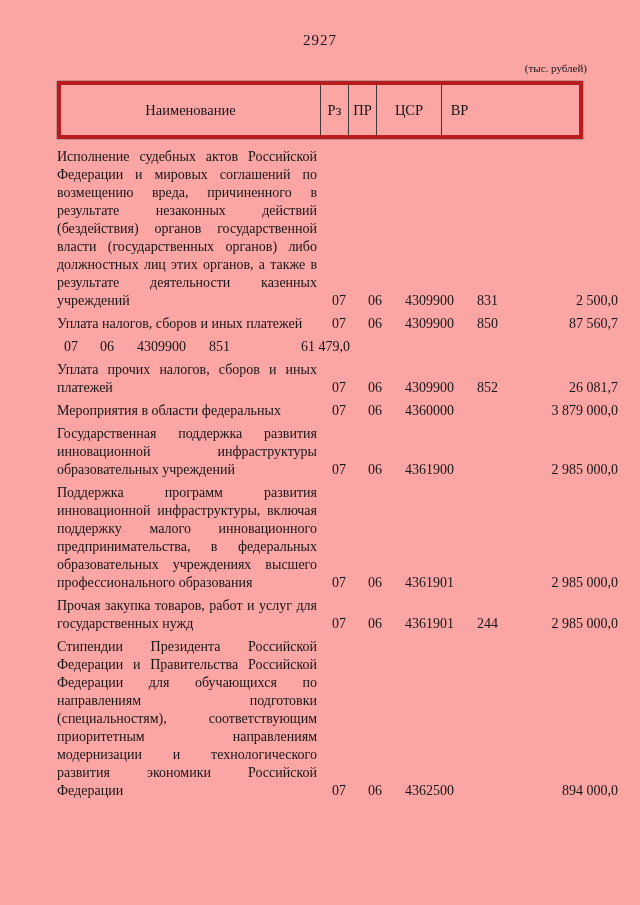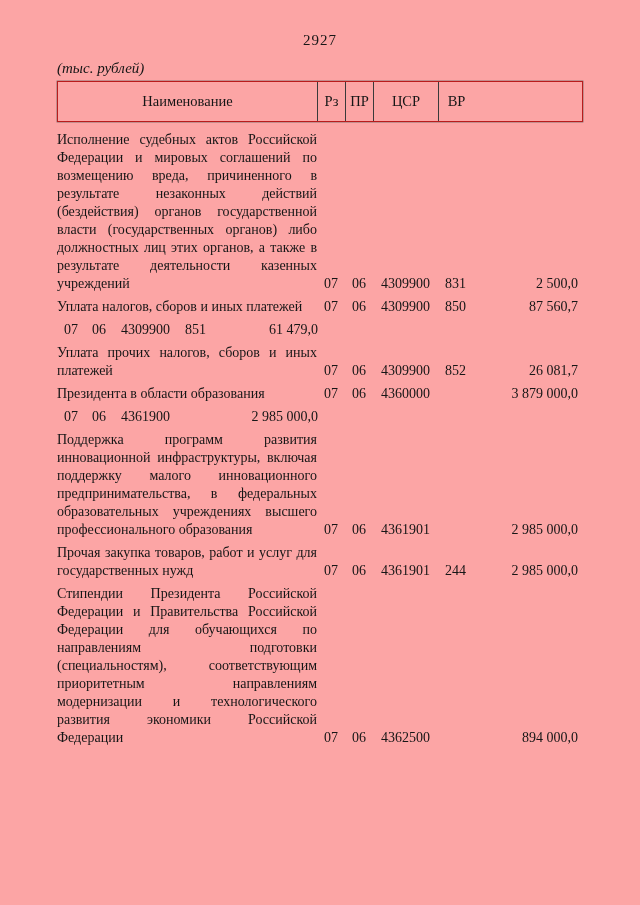--- a/index.html
+++ b/index.html
@@ -17,30 +17,30 @@
   .pageno {
     padding-top: 31px;
     text-align: center;
     font-size: 15px;
     line-height: 19px;
     letter-spacing: 1px;
   }
   .units {
     width: 530px;
     margin: 10px 0 4px 57px;
-    font-size: 15px;
+    text-align: right;
+    font-size: 11px;
     line-height: 17px;
-    font-style: italic;
   }
   .thead {
     display: flex;
     margin-left: 57px;
     width: 526px;
-    height: 41px;
-    border: 1px solid #b91c1c;
+    height: 58px;
+    border: 4px solid #b91c1c;
     box-shadow: 0 0 0 0.4px #6a6a6a;
   }
   .th {
     display: flex;
     align-items: center;
     justify-content: center;
     border-right: 1px solid #3a3a3a;
     font-size: 14.5px;
     flex: none;
   }
@@ -55,20 +55,21 @@
     margin-left: 57px;
     width: 526px;
     padding-top: 9px;
   }
   .row {
     display: flex;
     align-items: flex-end;
     margin-bottom: 5px;
     font-size: 14px;
     line-height: 18px;
+    gap: 8px;
   }
   .cell { flex: none; }
   .c-name {
     width: 260px;
     text-align: justify;
     text-align-last: left;
   }
   .c-rz, .c-pr, .c-csr, .c-vr { text-align: center; }
   .c-rz  { width: 28px; }
   .c-pr  { width: 28px; }
@@ -127,29 +128,30 @@
     <div class="row">
       <div class="cell c-name">Уплата прочих налогов, сборов и иных платежей</div>
       <div class="cell c-rz">07</div>
       <div class="cell c-pr">06</div>
       <div class="cell c-csr">4309900</div>
       <div class="cell c-vr">852</div>
       <div class="cell c-sum">26 081,7</div>
     </div>
 
     <div class="row">
-      <div class="cell c-name">Президента в области образования</div>
+      <div class="cell c-name">Мероприятия в области федеральных</div>
       <div class="cell c-rz">07</div>
       <div class="cell c-pr">06</div>
       <div class="cell c-csr">4360000</div>
       <div class="cell c-vr"></div>
       <div class="cell c-sum">3 879 000,0</div>
     </div>
 
     <div class="row">
+      <div class="cell c-name">Государственная поддержка развития инновационной инфраструктуры образовательных учреждений</div>
       <div class="cell c-rz">07</div>
       <div class="cell c-pr">06</div>
       <div class="cell c-csr">4361900</div>
       <div class="cell c-vr"></div>
       <div class="cell c-sum">2 985 000,0</div>
     </div>
 
     <div class="row">
       <div class="cell c-name">Поддержка программ развития инновационной инфраструктуры, включая поддержку малого инновационного предпринимательства, в федеральных образовательных учреждениях высшего профессионального образования</div>
       <div class="cell c-rz">07</div>

